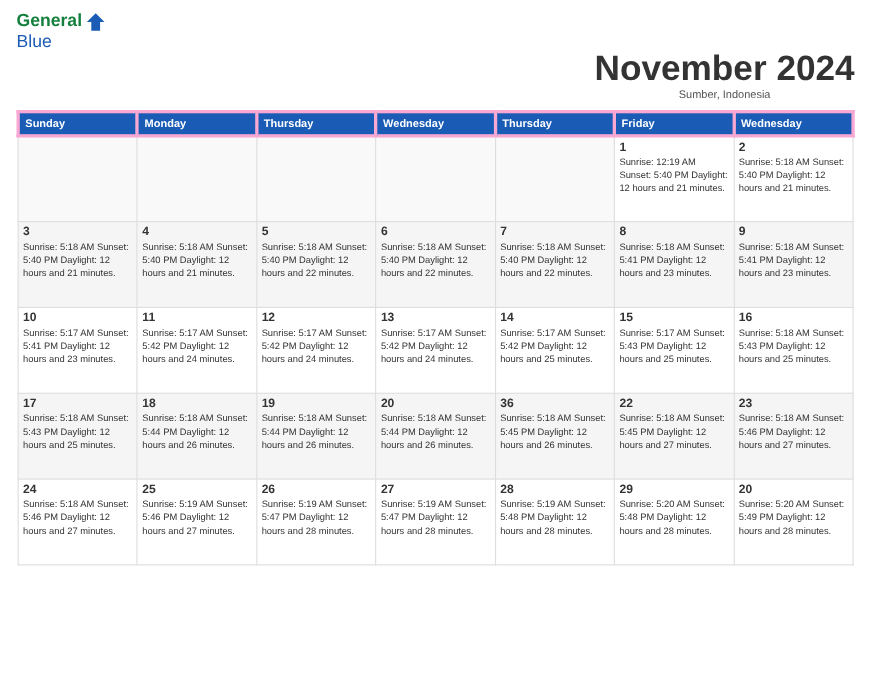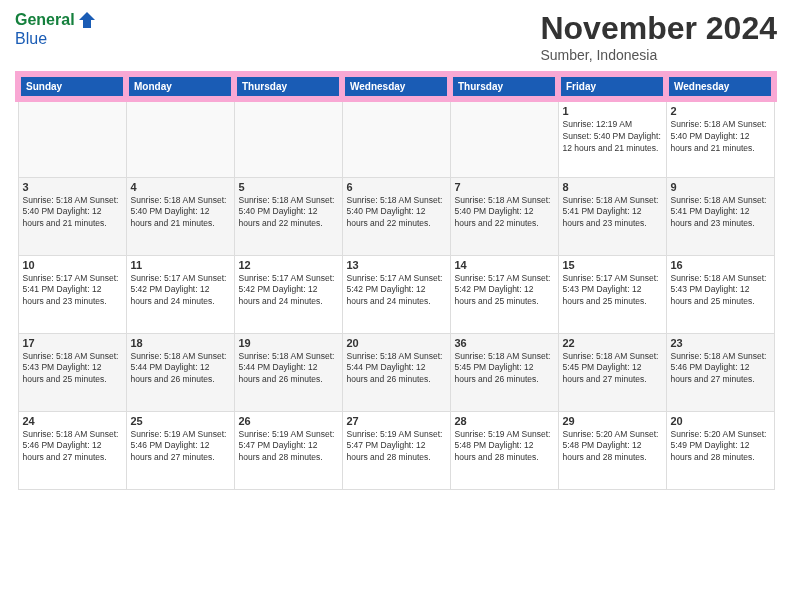--- a/index.html
+++ b/index.html
@@ -7,26 +7,26 @@
     
     .page { width: 792px; height: 612px; padding: 10px 15px; }
     
     .header { display: flex; justify-content: space-between; align-items: flex-start; margin-bottom: 8px; }
     
     .logo { display: flex; flex-direction: column; align-items: flex-start; }
     .logo-text { display: flex; align-items: center; }
     .logo-general { font-size: 16px; font-weight: bold; color: #15803d; }
     .logo-icon { width: 20px; height: 20px; margin-left: 2px; }
     
-    .title-block { text-align: left; }
+    .title-block { text-align: center; margin-top: 34px; }
     .month-title { font-size: 32px; font-weight: bold; color: #333; }
-    .location { font-size: 14px; color: #555; }
+    .location { font-size: 10px; color: #555; }
     
     .calendar { width: 100%; border-collapse: collapse; font-size: 9px; }
-    .calendar th { background: #1a5cb5; color: white; padding: 4px 5px; text-align: left; font-size: 10px; font-weight: bold; border: 6px solid #f9a8d4; }
+    .calendar th { background: #1a5cb5; color: white; padding: 4px 5px; text-align: left; font-size: 10px; font-weight: bold; border: 3px solid #f9a8d4; }
     .calendar td { border: 1px solid #ddd; padding: 3px 4px; vertical-align: top; width: calc(100%/7); height: 78px; background: #fff; }
     .calendar tr:nth-child(even) td { background: #f5f5f5; }
     .calendar td.empty { background: #f9f9f9; }
     
     .day-num { font-weight: bold; font-size: 11px; color: #333; margin-bottom: 2px; }
     .day-info { font-size: 8.5px; color: #333; line-height: 1.4; }
   </style>
 </head>
 <body>
 

